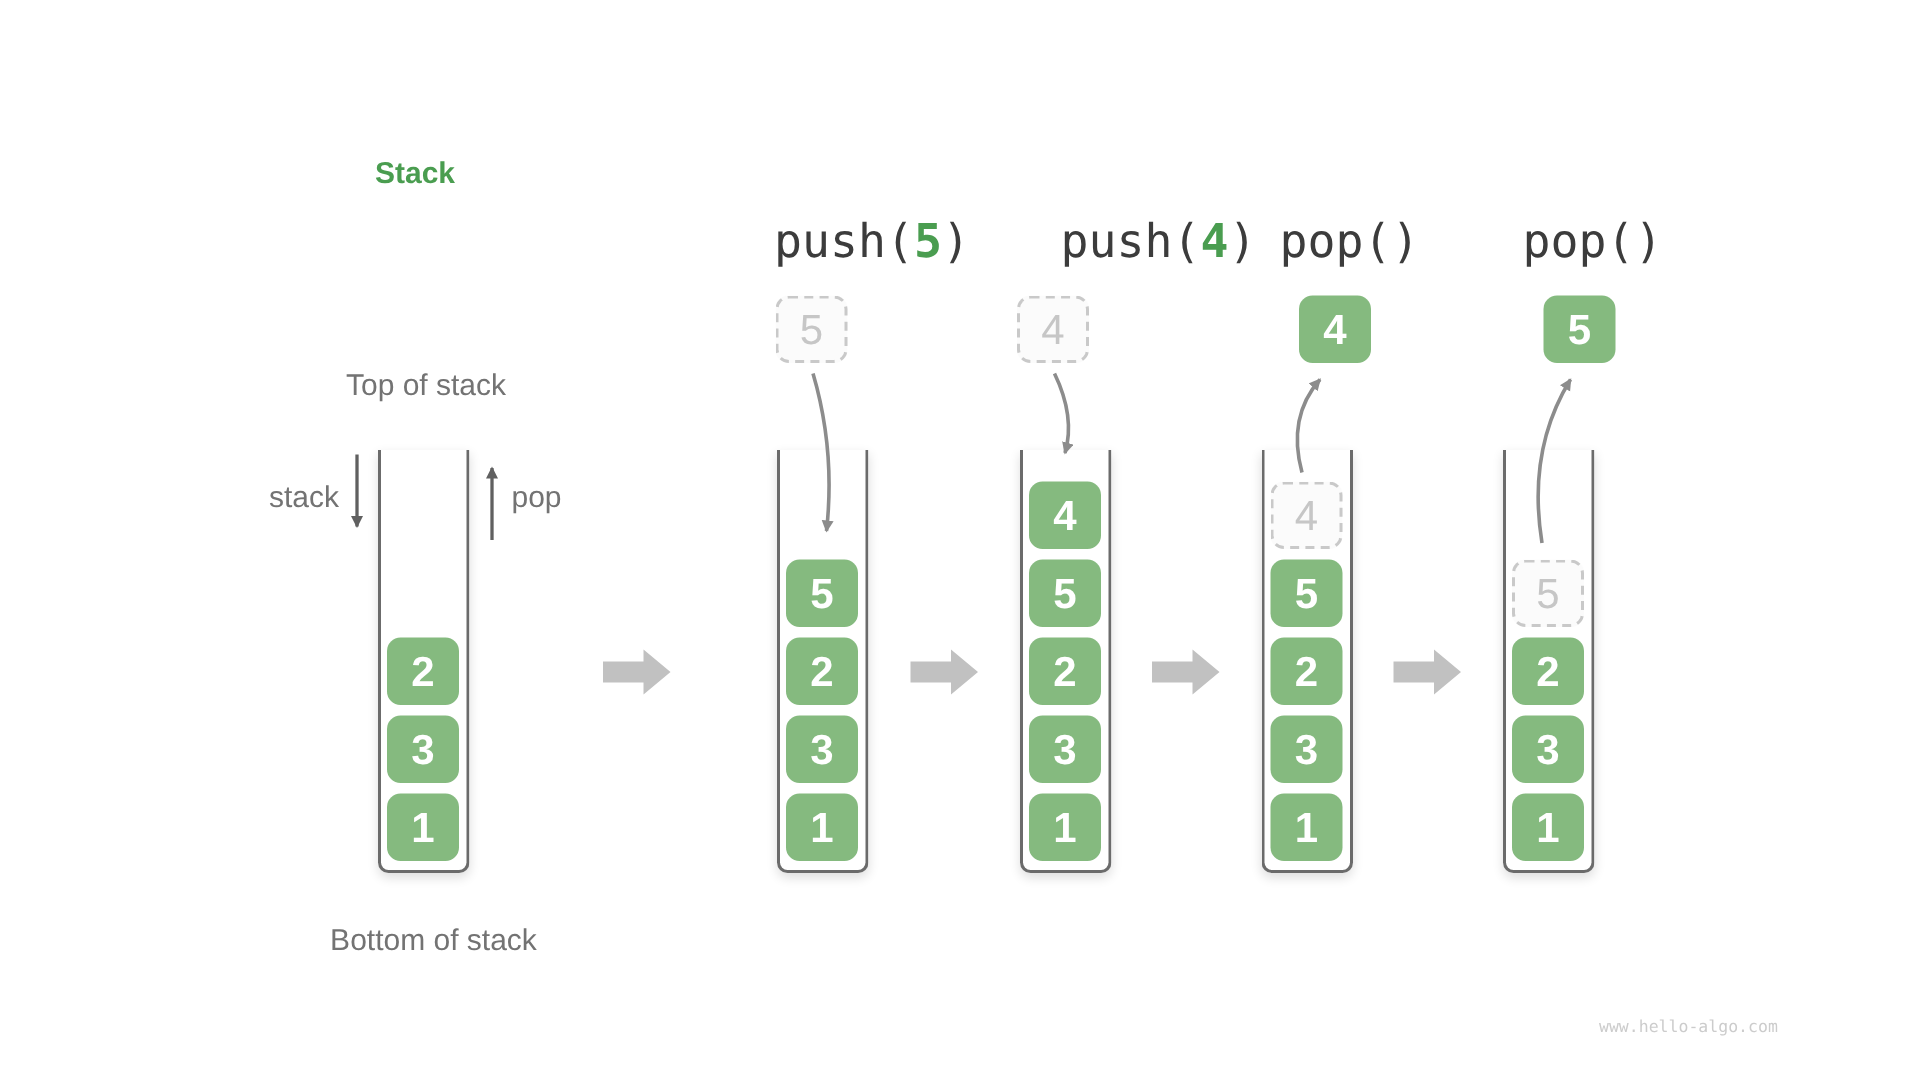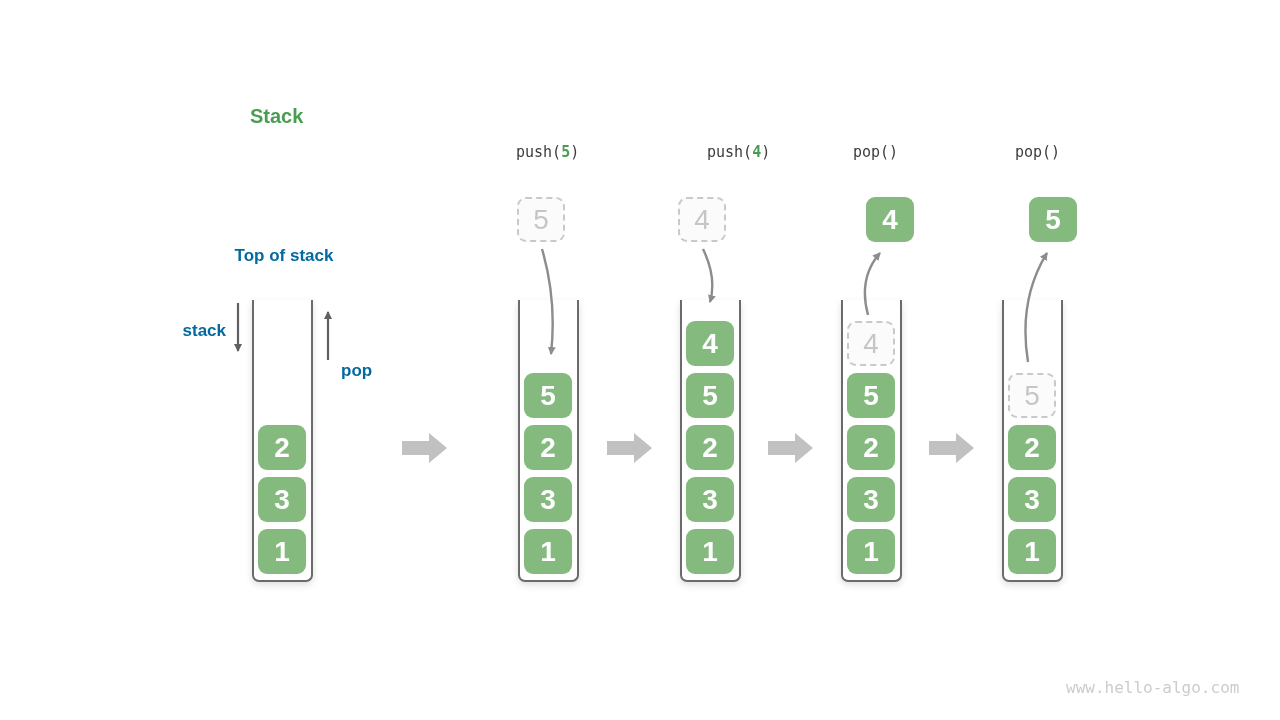--- a/index.html
+++ b/index.html
@@ -2,58 +2,59 @@
 <html><head>
 <meta charset="utf-8">
 <style>
   html,body{margin:0;padding:0;background:#ffffff;}
   #canvas{position:relative;width:1280px;height:720px;background:#ffffff;overflow:hidden;
           font-family:"Liberation Sans",sans-serif;}
   .abs{position:absolute;}
 
   
   .title{font-size:20px;font-weight:bold;color:#4a9d50;}
-  .lbl{font-size:17px;font-weight:bold;color:#0369a1;}
+  .lbl{font-size:20px;font-weight:normal;color:#737373;}
   .center{text-align:center;}
 
   
-  .op{font-family:"DejaVu Sans Mono",monospace;font-size:15px;color:#3c3c3c;white-space:pre;}
+  .op{font-family:"DejaVu Sans Mono",monospace;font-size:31px;color:#3c3c3c;white-space:pre;}
   .op .arg{color:#4a9d50;font-weight:bold;}
 
   
   .stack{position:absolute;top:300px;width:61px;height:282px;box-sizing:border-box;
          border-left:2px solid #6b6b6b;border-right:2px solid #6b6b6b;border-bottom:2px solid #6b6b6b;
          border-radius:0 0 7px 7px;background:#ffffff;box-shadow:0 3px 7px rgba(0,0,0,0.13);}
 
   
   .cell{position:absolute;left:4px;width:48px;height:45px;border-radius:9px;box-sizing:border-box;
         display:flex;align-items:center;justify-content:center;font-size:28px;}
   .green{background:#85ba7f;color:#ffffff;font-weight:bold;}
   .ghost{background:#fbfbfb;border:2px dashed #c9c9c9;color:#c6c6c6;font-weight:normal;}
   .slot0{top:229px}.slot1{top:177px}.slot2{top:125px}.slot3{top:73px}.slot4{top:21px}
 
   
   .float-box{position:absolute;width:48px;height:45px;border-radius:9px;box-sizing:border-box;
              display:flex;align-items:center;justify-content:center;font-size:28px;}
   .float-ghost{background:#fbfbfb;border:2px dashed #c9c9c9;color:#c6c6c6;}
   .float-green{background:#85ba7f;color:#ffffff;font-weight:bold;}
 
-  .watermark{font-family:"DejaVu Sans Mono",monospace;font-size:16px;color:#cccccc;}
+  .watermark{font-family:"DejaVu Sans Mono",monospace;font-size:11px;color:#cccccc;}
 
   svg.overlay{position:absolute;left:0;top:0;pointer-events:none;}
 </style>
 </head>
 <body>
 
 <div id="canvas">
 
   <div class="abs title" style="left:250px;top:105px;">Stack</div>
   <div class="abs lbl center" style="left:184px;top:246px;width:200px;">Top of stack</div>
+  <div class="abs lbl center" style="left:184px;top:616px;width:210px;">Bottom of stack</div>
   <div class="abs lbl" style="left:158px;top:321px;width:68px;text-align:right;">stack</div>
-  <div class="abs lbl" style="left:341px;top:321px;margin-top:40px;">pop</div>
+  <div class="abs lbl" style="left:341px;top:321px;">pop</div>
 
   <div class="abs op" style="left:516px;top:143px;"><span>push(</span><span class="arg">5</span><span>)</span></div>
   <div class="abs op" style="left:707px;top:143px;"><span>push(</span><span class="arg">4</span><span>)</span></div>
   <div class="abs op" style="left:853px;top:143px;"><span>pop()</span><span class="arg"></span><span></span></div>
   <div class="abs op" style="left:1015px;top:143px;"><span>pop()</span><span class="arg"></span><span></span></div>
 
   <div class="float-box float-ghost" style="left:517px;top:197px;">5</div>
   <div class="float-box float-ghost" style="left:678px;top:197px;">4</div>
   <div class="float-box float-green" style="left:866px;top:197px;">4</div>
   <div class="float-box float-green" style="left:1029px;top:197px;">5</div>

